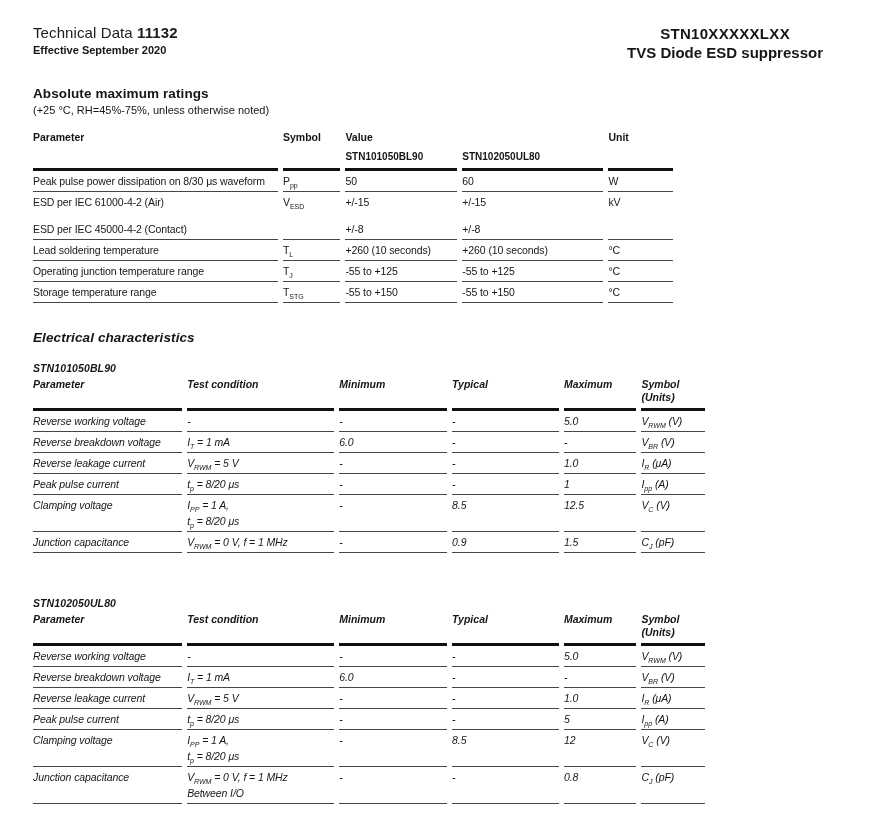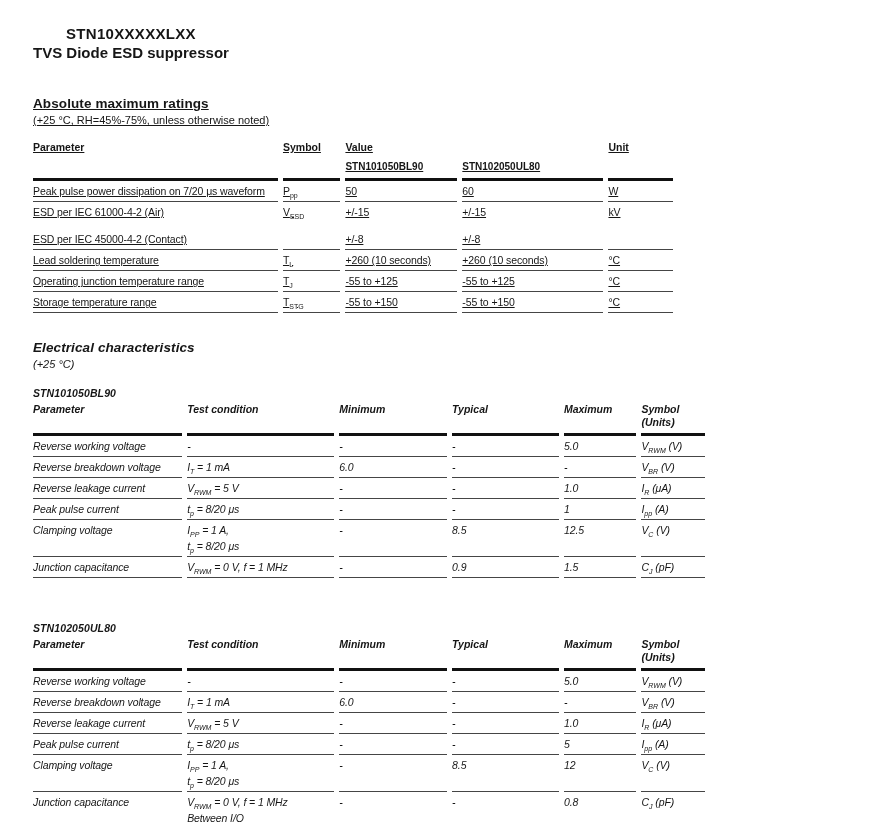--- a/index.html
+++ b/index.html
@@ -16,21 +16,21 @@
   .doc-line1 { font-size: 15px; letter-spacing: 0.1px; color: #1c1c1c; }
   .doc-line1 .num { font-weight: 700; }
   .doc-line2 { font-size: 11px; font-weight: 700; margin-top: 3px; }
   .hdr-right { text-align: center; line-height: 1.28; }
   .hdr-right .part { font-size: 15px; font-weight: 600; letter-spacing: 0.3px; }
   .hdr-right .product { font-size: 15px; font-weight: 700; }
 
   
   .section-title { font-size: 13.5px; font-weight: 700; margin: 0; letter-spacing: 0.1px; }
   .section-sub { font-size: 11px; margin: 3px 0 0; }
-  .abs-section { margin-top: 34px; text-decoration: underline; }
+  .abs-section { margin-top: 24px; }
   .electrical-section { margin-top: 27px; font-style: italic; }
   .variant-name { font-size: 10.5px; font-weight: 700; letter-spacing: 0.1px; }
   .variant-block-1 { margin-top: 17px; }
   .variant-block-2 { margin-top: 44px; }
 
   
   table { border-collapse: separate; border-spacing: 5px 0; margin-left: -5px; table-layout: fixed; }
   th, td {
     padding: 0; text-align: left; vertical-align: top;
     font-size: 10.5px; font-weight: 400; letter-spacing: -0.1px; line-height: 13px;
@@ -49,20 +49,26 @@
   
   .elec-table { width: 682px; margin-top: 2px; }
   .elec-table thead th { padding: 2px 0 4px; border-bottom: 3px solid #111; }
 </style>
 </head>
 <body>
 
 <div class="page">
 
   <div class="doc-header">
+    <div class="hdr-left">
+      <div class="doc-line1">
+        <span>Technical Data </span><span class="num">11132</span>
+      </div>
+      <div class="doc-line2">Effective September 2020</div>
+    </div>
     <div class="hdr-right">
       <div class="part">STN10XXXXXLXX</div>
       <div class="product">TVS Diode ESD suppressor</div>
     </div>
   </div>
 
   <div class="abs-section">
     <h2 class="section-title">Absolute maximum ratings</h2>
     <p class="section-sub">(+25 °C, RH=45%-75%, unless otherwise noted)</p>
 
@@ -84,21 +90,21 @@
         <tr class="subhead-row">
           <th></th>
           <th></th>
           <th>STN101050BL90</th>
           <th>STN102050UL80</th>
           <th></th>
         </tr>
       </thead>
       <tbody>
           <tr>
-            <td class="col-parameter">Peak pulse power dissipation on 7/20 μs waveform</td>
+            <td class="col-parameter">Peak pulse power dissipation on 8/30 μs waveform</td>
             <td class="col-symbol">P<sub>pp</sub></td>
             <td class="col-v1">50</td>
             <td class="col-v2">60</td>
             <td class="col-unit">W</td>
           </tr>
           <tr class="no-div">
             <td class="col-parameter">ESD per IEC 61000-4-2 (Air)</td>
             <td class="col-symbol">V<sub>ESD</sub></td>
             <td class="col-v1">+/-15</td>
             <td class="col-v2">+/-15</td>
@@ -131,21 +137,20 @@
             <td class="col-v1">-55 to +150</td>
             <td class="col-v2">-55 to +150</td>
             <td class="col-unit">°C</td>
           </tr>
         </tbody>
     </table>
   </div>
 
   <div class="electrical-section">
     <h2 class="section-title">Electrical characteristics</h2>
-    <p class="section-sub">(+25 °C)</p>
 
     <div class="variant-block-1">
       <div class="variant-name">STN101050BL90</div>
       <table class="elec-table">
         <colgroup>
           <col style="width:148px">
             <col style="width:146px">
             <col style="width:107px">
             <col style="width:106px">
             <col style="width:72px">

